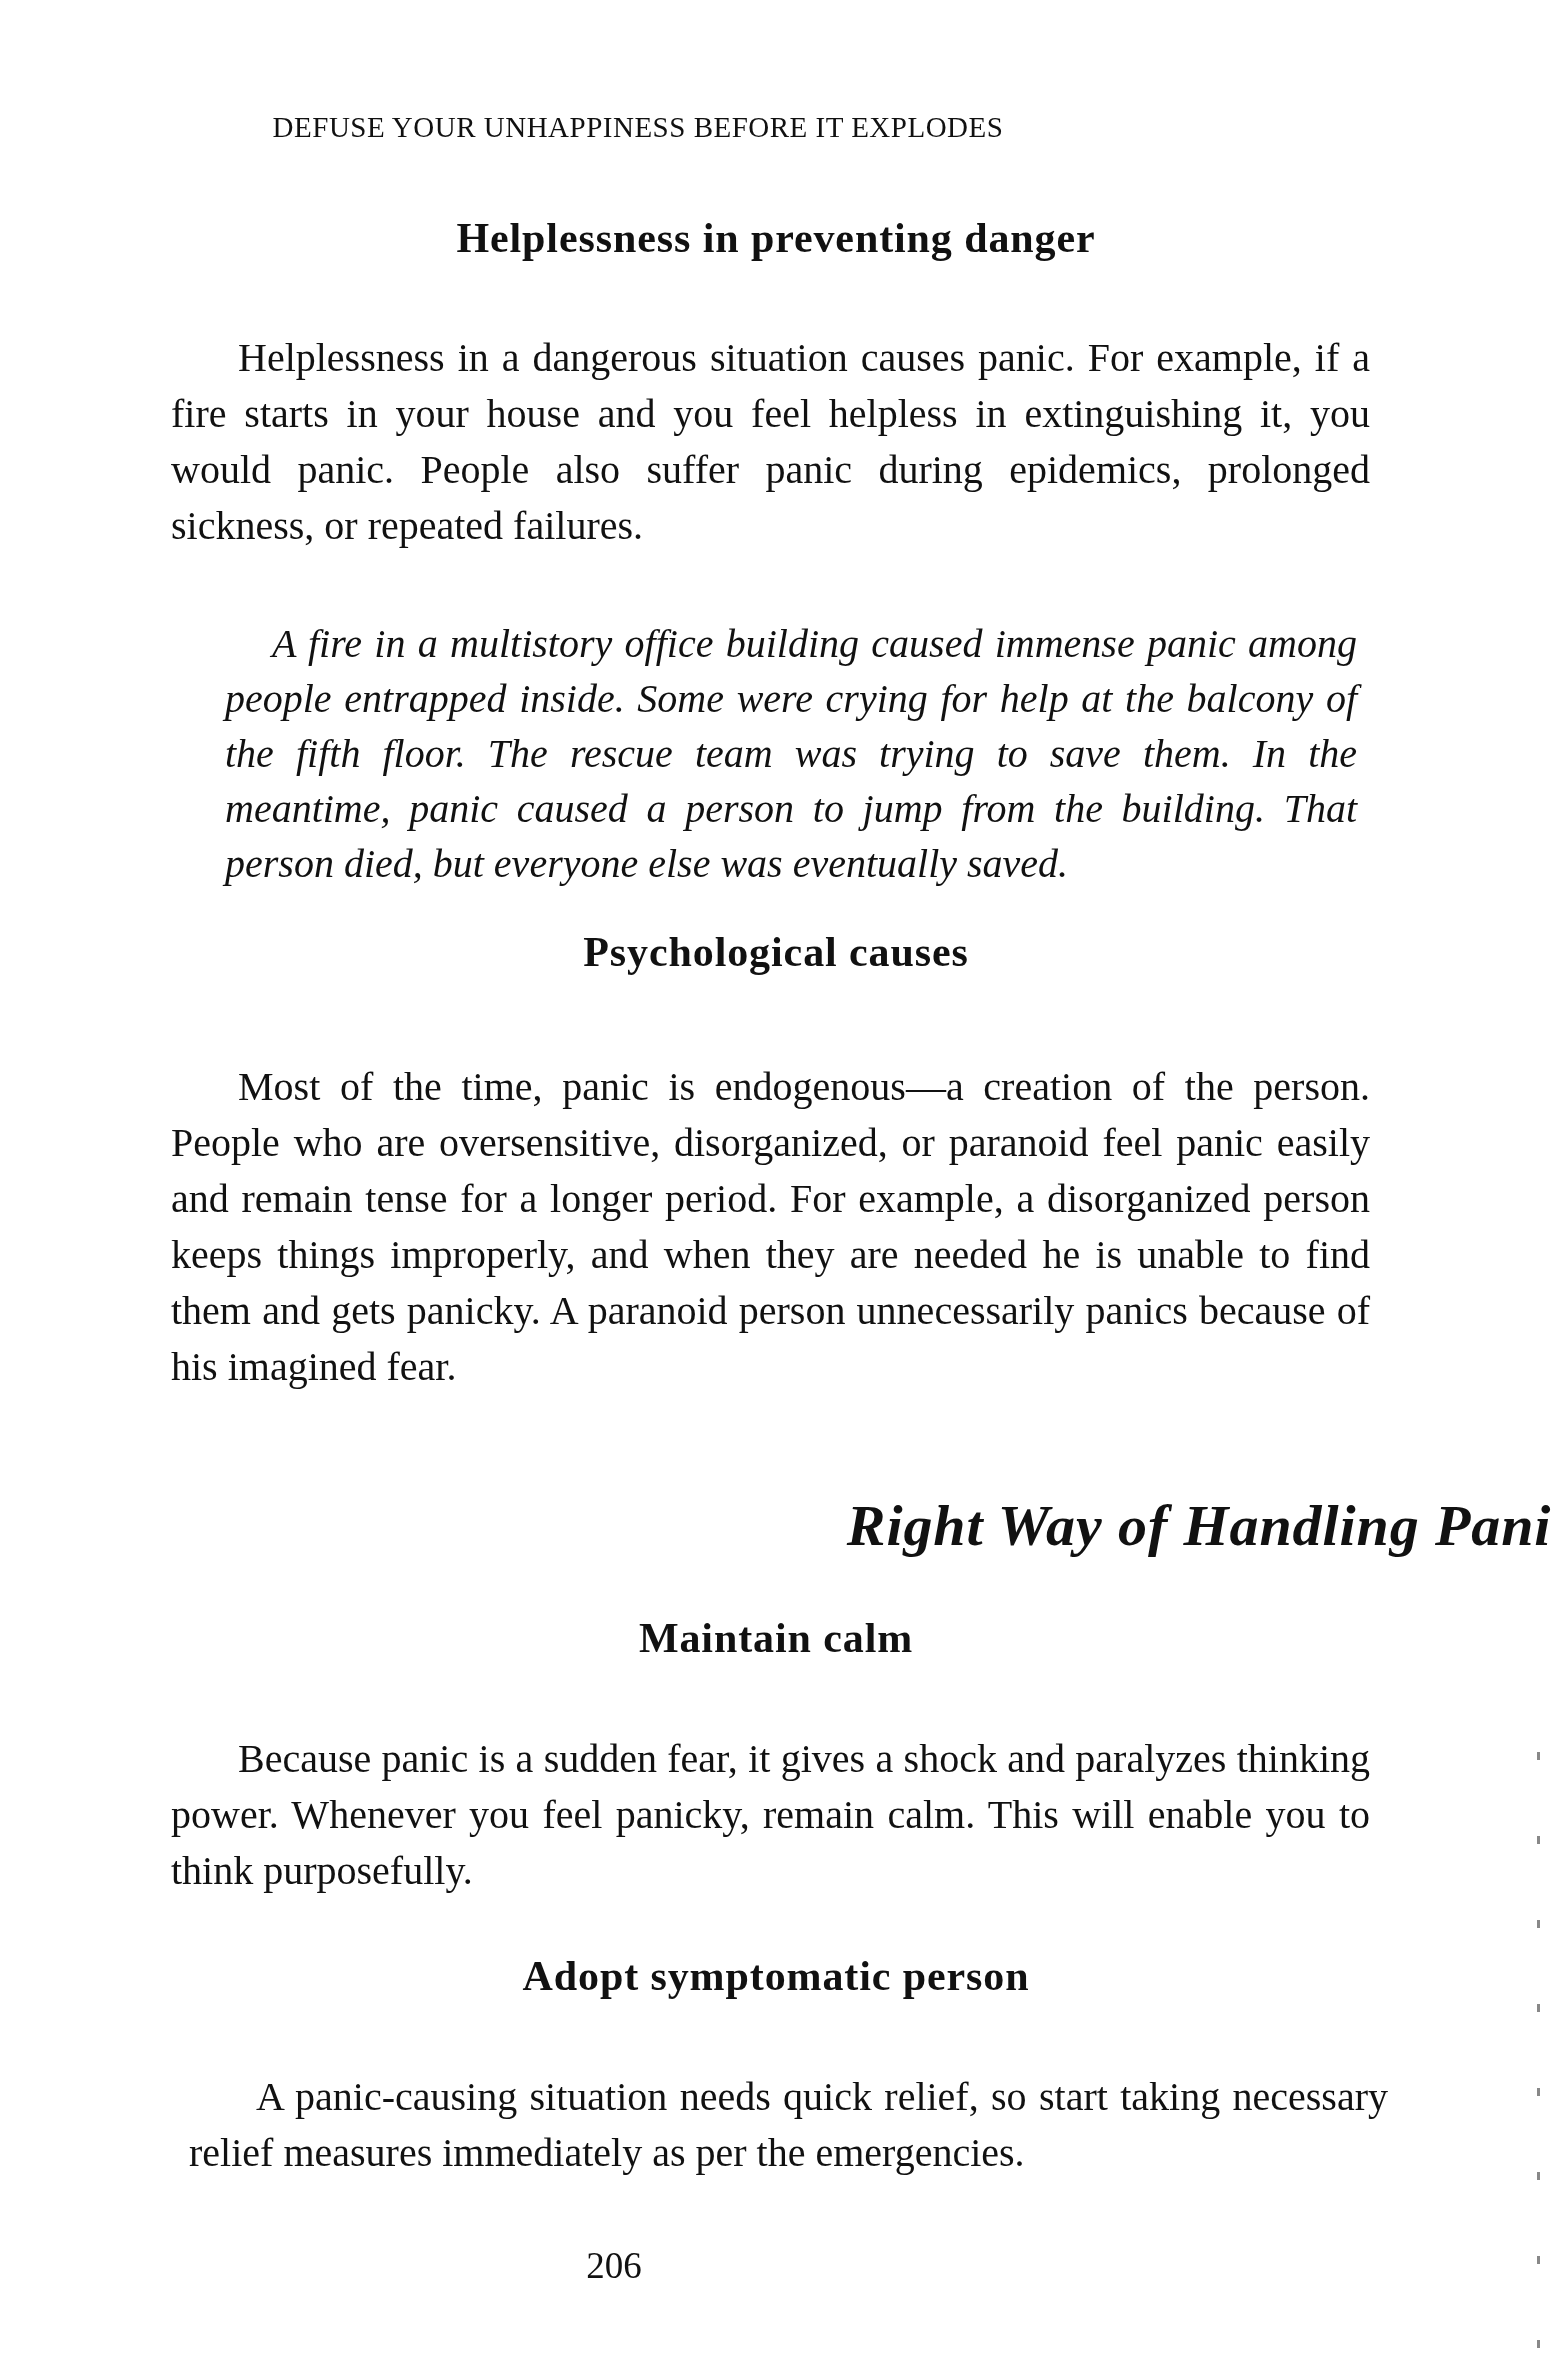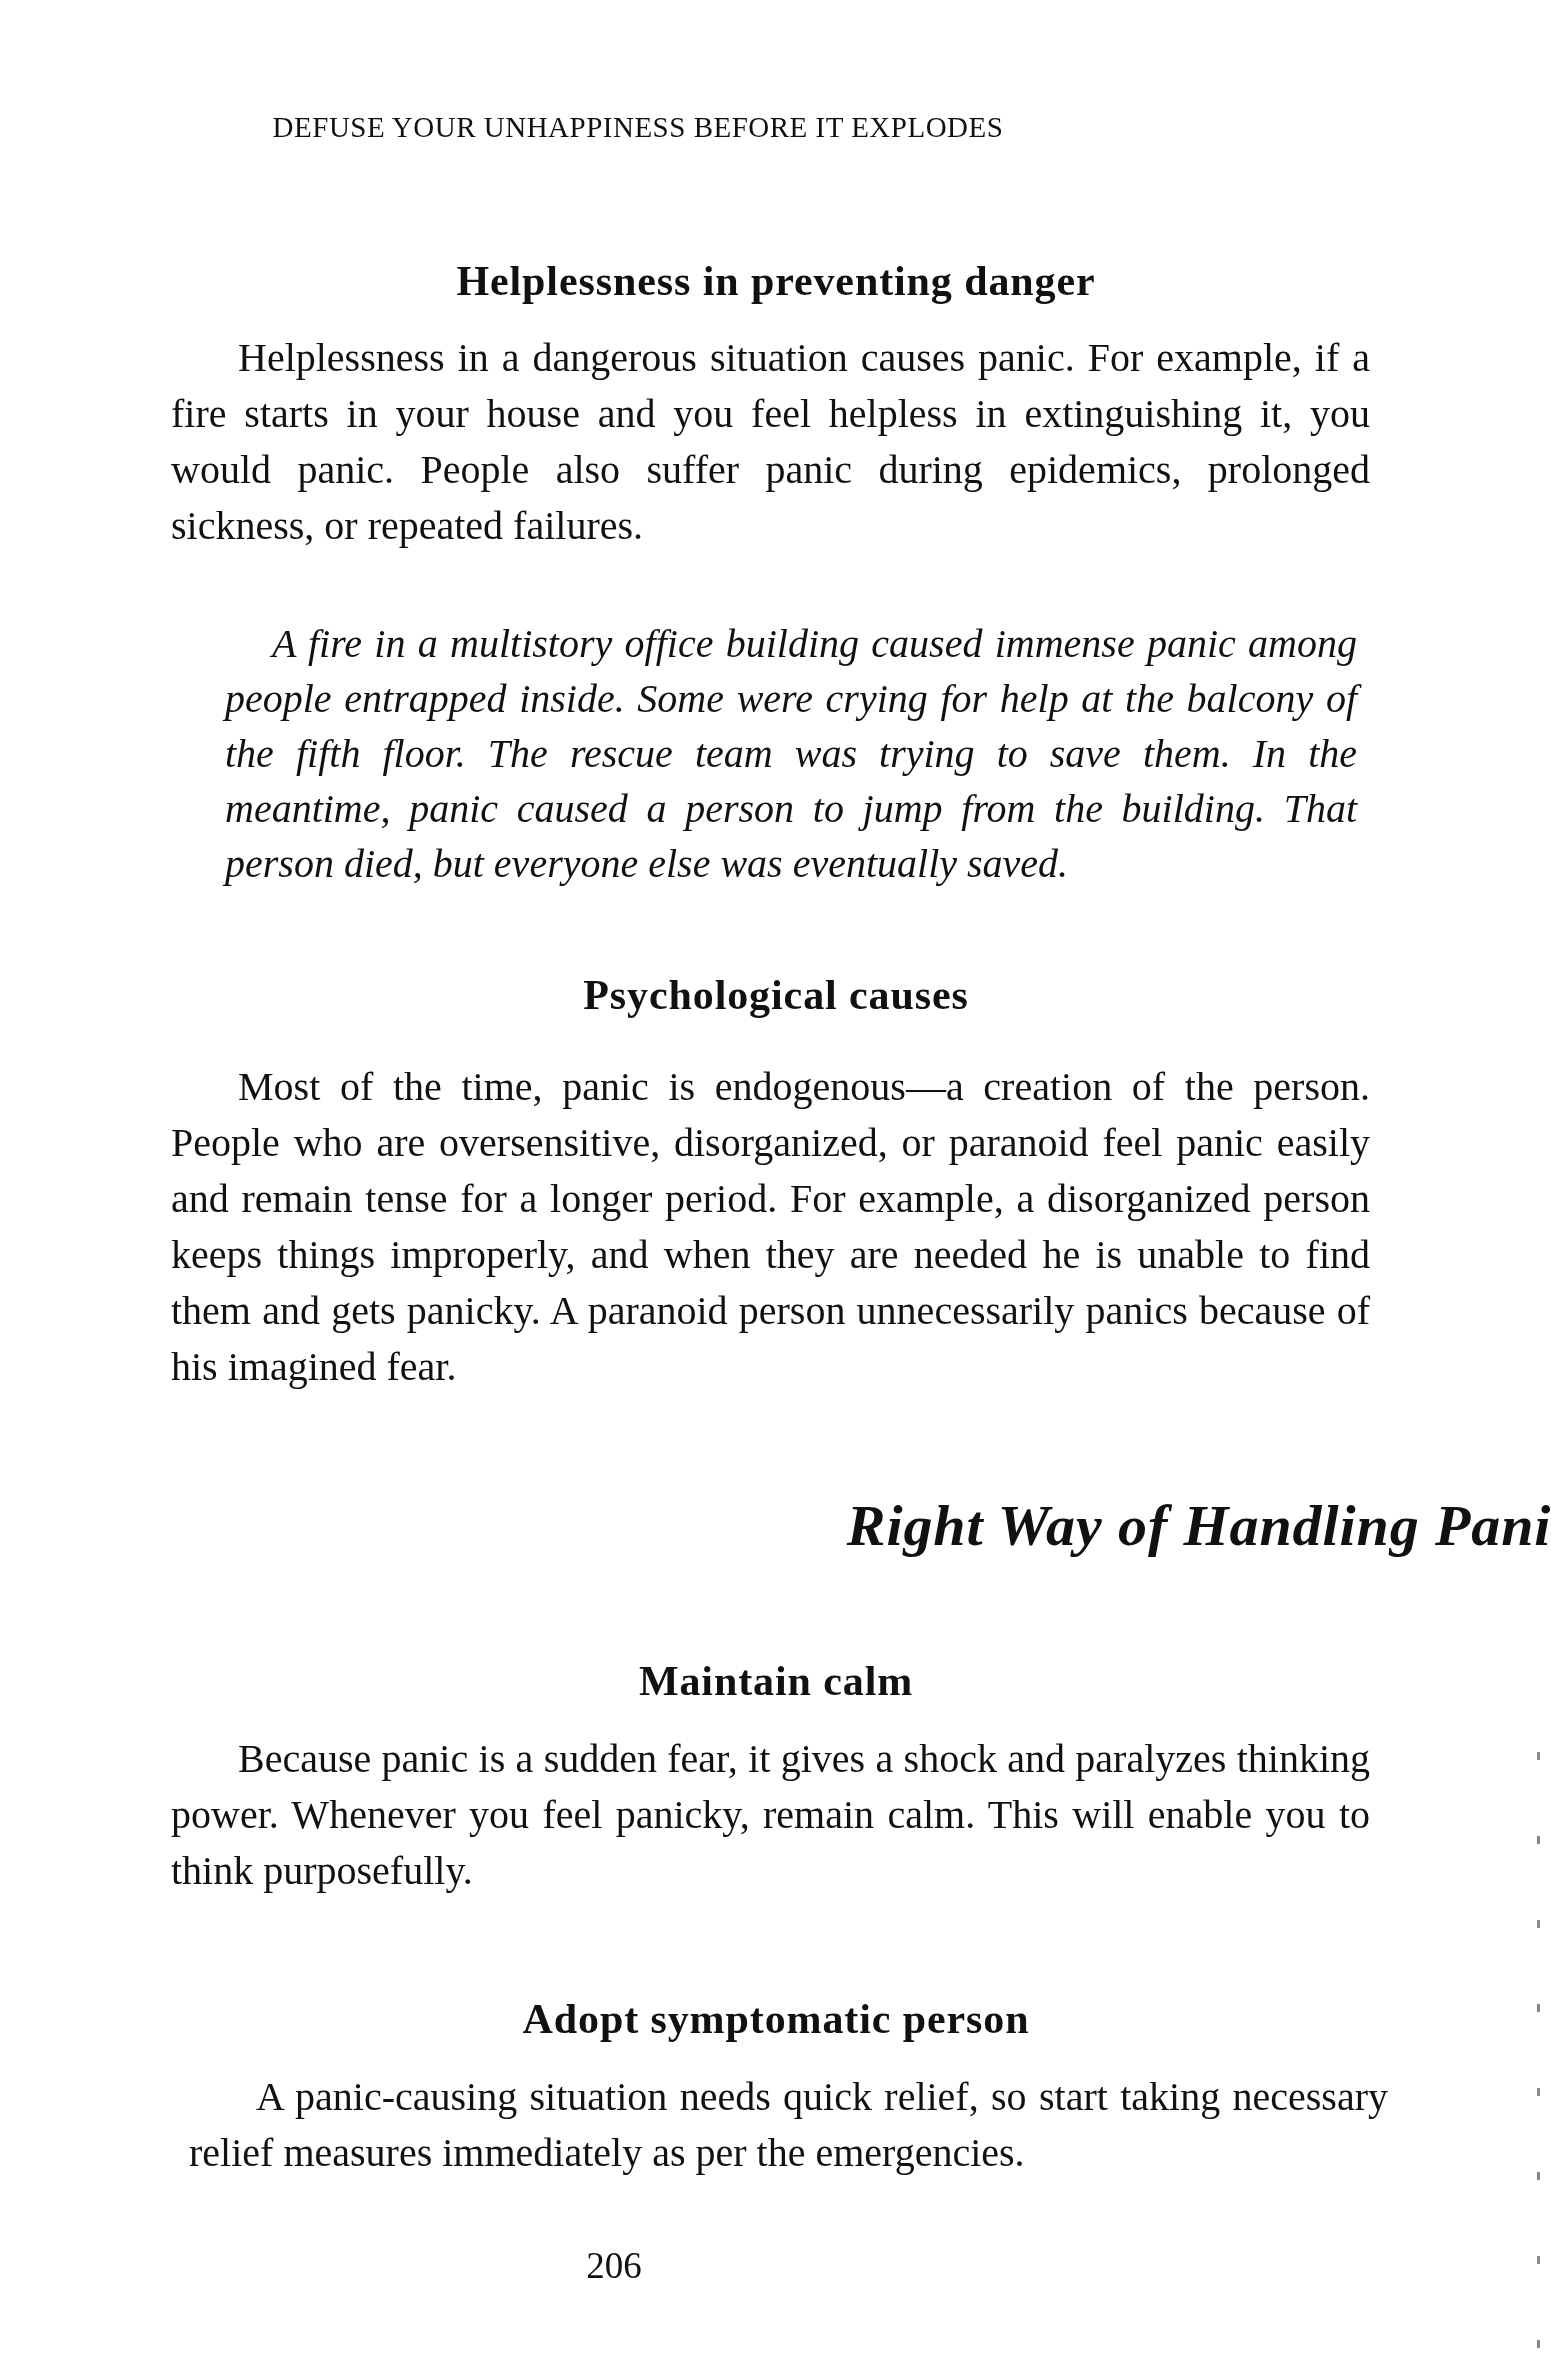--- a/index.html
+++ b/index.html
@@ -2,21 +2,21 @@
 <html style="font-size:15px"><head>
 <meta charset="utf-8">
 <style>
   html, body { margin: 0; padding: 0; background: #ffffff; }
   body { width: 1552px; height: 2373px; position: relative; overflow: hidden;
          font-family: "Liberation Serif", "DejaVu Serif", serif; color: #111111; }
   .abs { position: absolute; }
   .running-head { top: 111px; left: 0; width: 1276px; text-align: center;
                   font-size: 29px; letter-spacing: 0.5px; }
   .h2 { left: 0; width: 1552px; text-align: center; font-weight: bold;
-        font-size: 42px; letter-spacing: 0.9px; margin-top: 43px; }
+        font-size: 42px; letter-spacing: 0.9px; }
   .h1 { left: 0; width: 1552px; text-align: right; font-style: italic; font-weight: bold;
         font-size: 58px; letter-spacing: 0.9px; margin-left: 26px; }
   .para { left: 171px; width: 1199px; font-size: 40px; line-height: 56px;
           text-align: justify; text-indent: 67px; }
   .quote { left: 225px; width: 1132px; font-size: 40px; line-height: 55px;
            font-style: italic; text-align: justify; text-indent: 0; }
   .quote .first { padding-left: 47px; }
   .page-num { top: 2244px; left: 0; width: 1228px; text-align: center; font-size: 37px; }
   .edge-marks { top: 1715px; left: 1537px; width: 2.8px; height: 656px;
                 background: repeating-linear-gradient(to bottom, transparent 0 37px, #555 37px 45px, transparent 45px 84px); opacity: 0.7; }

